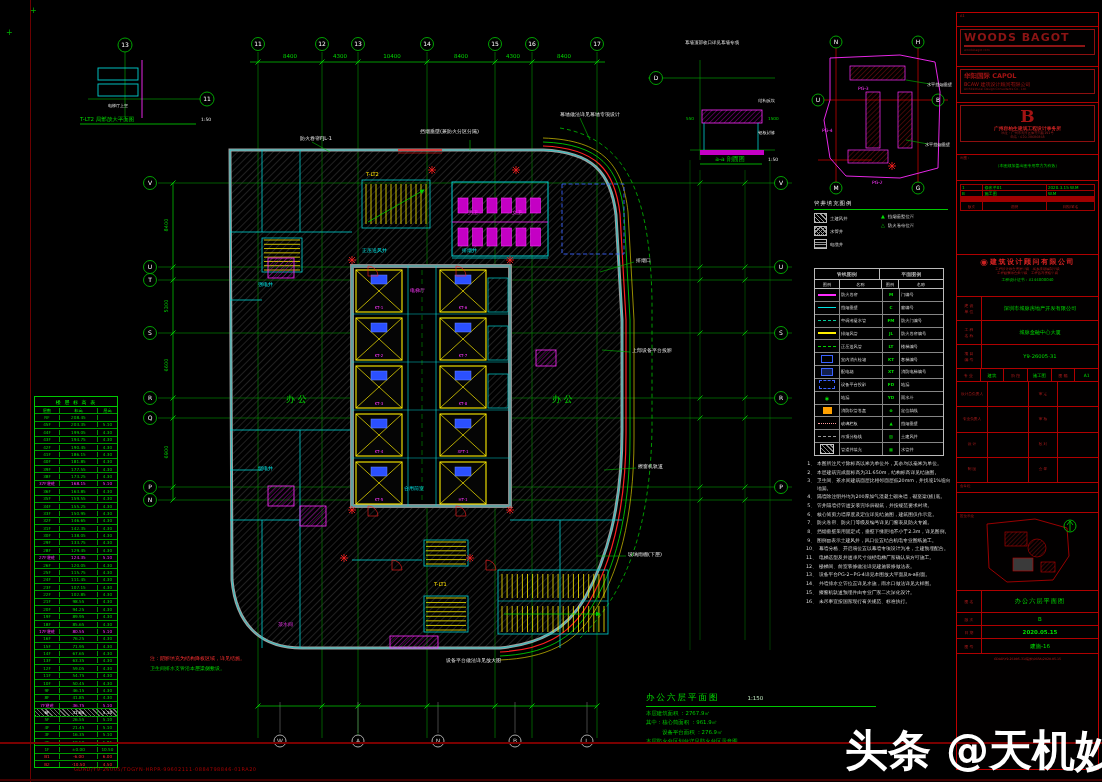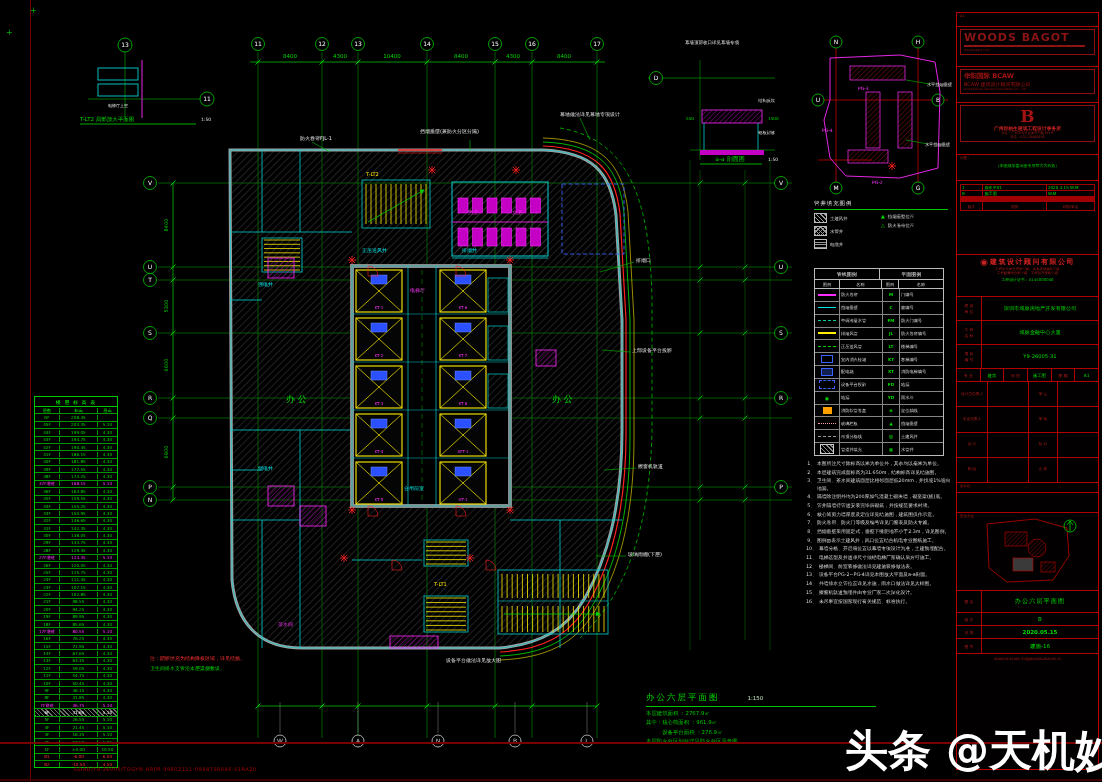--- a/index.html
+++ b/index.html
@@ -1061,21 +1061,21 @@
     </div>
     <div class="tb-s" style="height:40px">
       <div class="lbox">
         <div class="wb"><span>WOODS</span> <span>BAGOT</span></div>
         <div class="wb-bar"></div>
         <div class="tiny">woodsbagot.com</div>
       </div>
     </div>
     <div class="tb-s" style="height:36px">
       <div class="lbox">
-        <div class="cap1">华阳国际  BCAW</div>
+        <div class="cap1">华阳国际  CAPOL</div>
         <div class="cap2">BCAW 建筑设计顾问有限公司</div>
         <div class="tiny">Architectural Design Consultants Co., Ltd.</div>
       </div>
     </div>
     <div class="tb-s" style="height:52px">
       <div class="lbox">
         <div class="bmark">B</div>
         <div class="rbs">广州容柏生建筑工程设计事务所</div>
         <div class="addr">地址：广州市天河区体育西路191号</div>
         <div class="addr">电话：020-38686868</div>

